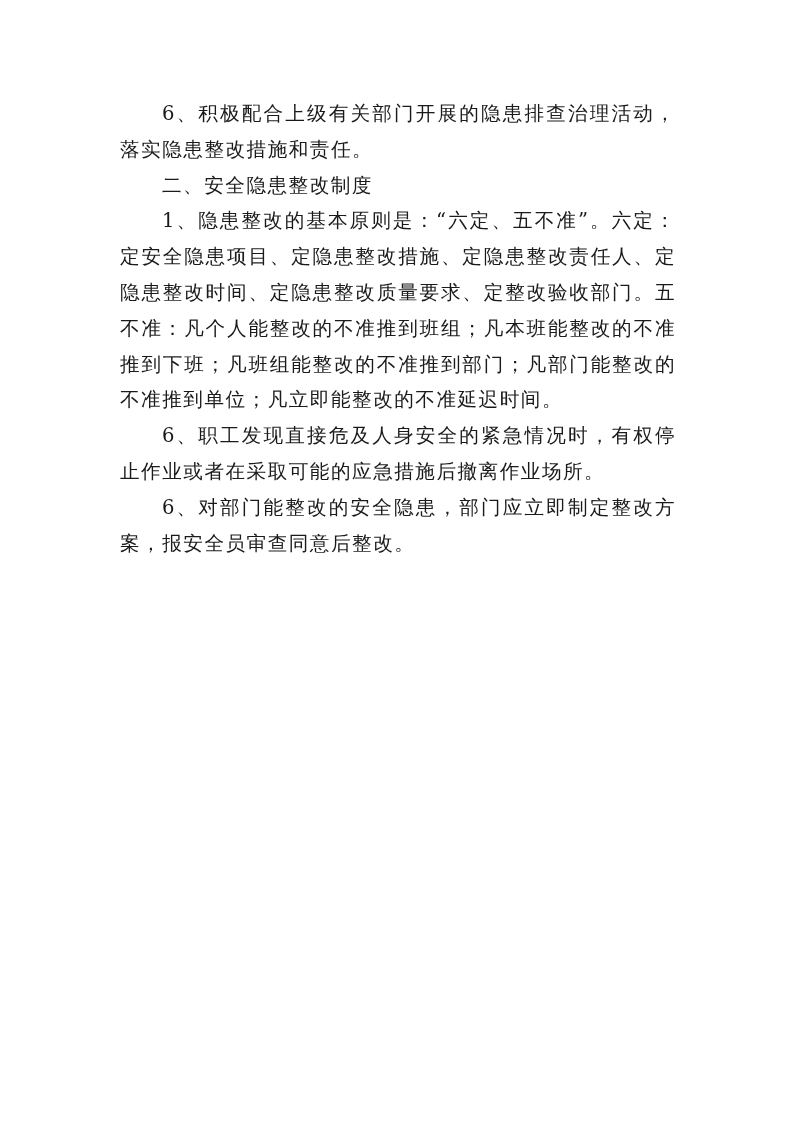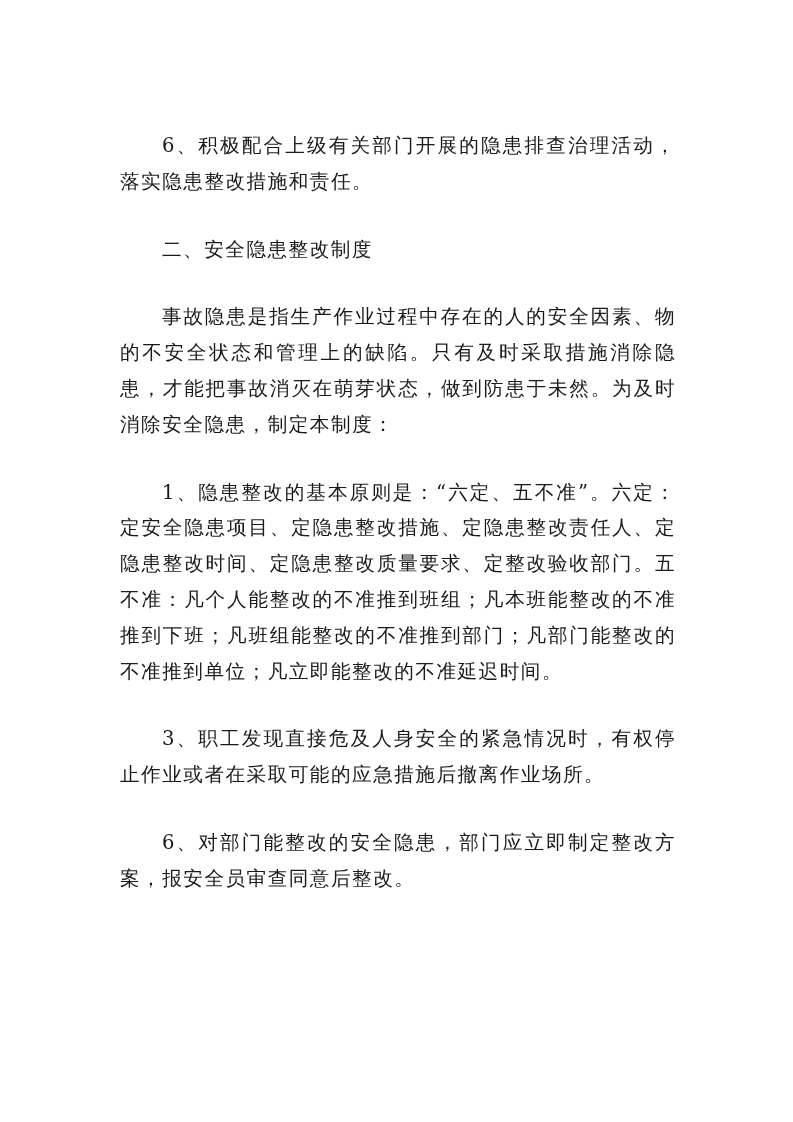--- a/index.html
+++ b/index.html
@@ -25,30 +25,28 @@
       margin: 0;
       font-size: 19.6px;
       line-height: 35.8px;
       text-align: justify;
       text-justify: inter-character;
       letter-spacing: 1.5px;
       word-break: break-all;
     }
     .indent {
       text-indent: 42px;
-      margin-top: 32px;
     }
     .heading {
       font-family: Liberation Serif, serif;
       font-weight: normal;
     }
   </style>
 </head>
 <body>
 
 <div class="page">
   <p class="para indent">6、积极配合上级有关部门开展的隐患排查治理活动，落实隐患整改措施和责任。</p>
   <p class="para indent heading">二、安全隐患整改制度</p>
-  <p class="para indent">事故隐患是指生产作业过程中存在的人的安全因素、物的不安全状态和管理上的缺陷。只有及时采取措施消除隐患，才能把事故消灭在萌芽状态，做到防患于未然。为及时消除安全隐患，制定本制度：</p>
   <p class="para indent">1、隐患整改的基本原则是：“六定、五不准”。六定：定安全隐患项目、定隐患整改措施、定隐患整改责任人、定隐患整改时间、定隐患整改质量要求、定整改验收部门。五不准：凡个人能整改的不准推到班组；凡本班能整改的不准推到下班；凡班组能整改的不准推到部门；凡部门能整改的不准推到单位；凡立即能整改的不准延迟时间。</p>
-  <p class="para indent">3、职工发现直接危及人身安全的紧急情况时，有权停止作业或者在采取可能的应急措施后撤离作业场所。</p>
+  <p class="para indent">6、职工发现直接危及人身安全的紧急情况时，有权停止作业或者在采取可能的应急措施后撤离作业场所。</p>
   <p class="para indent">6、对部门能整改的安全隐患，部门应立即制定整改方案，报安全员审查同意后整改。</p>
 </div>
 
 </body></html>

